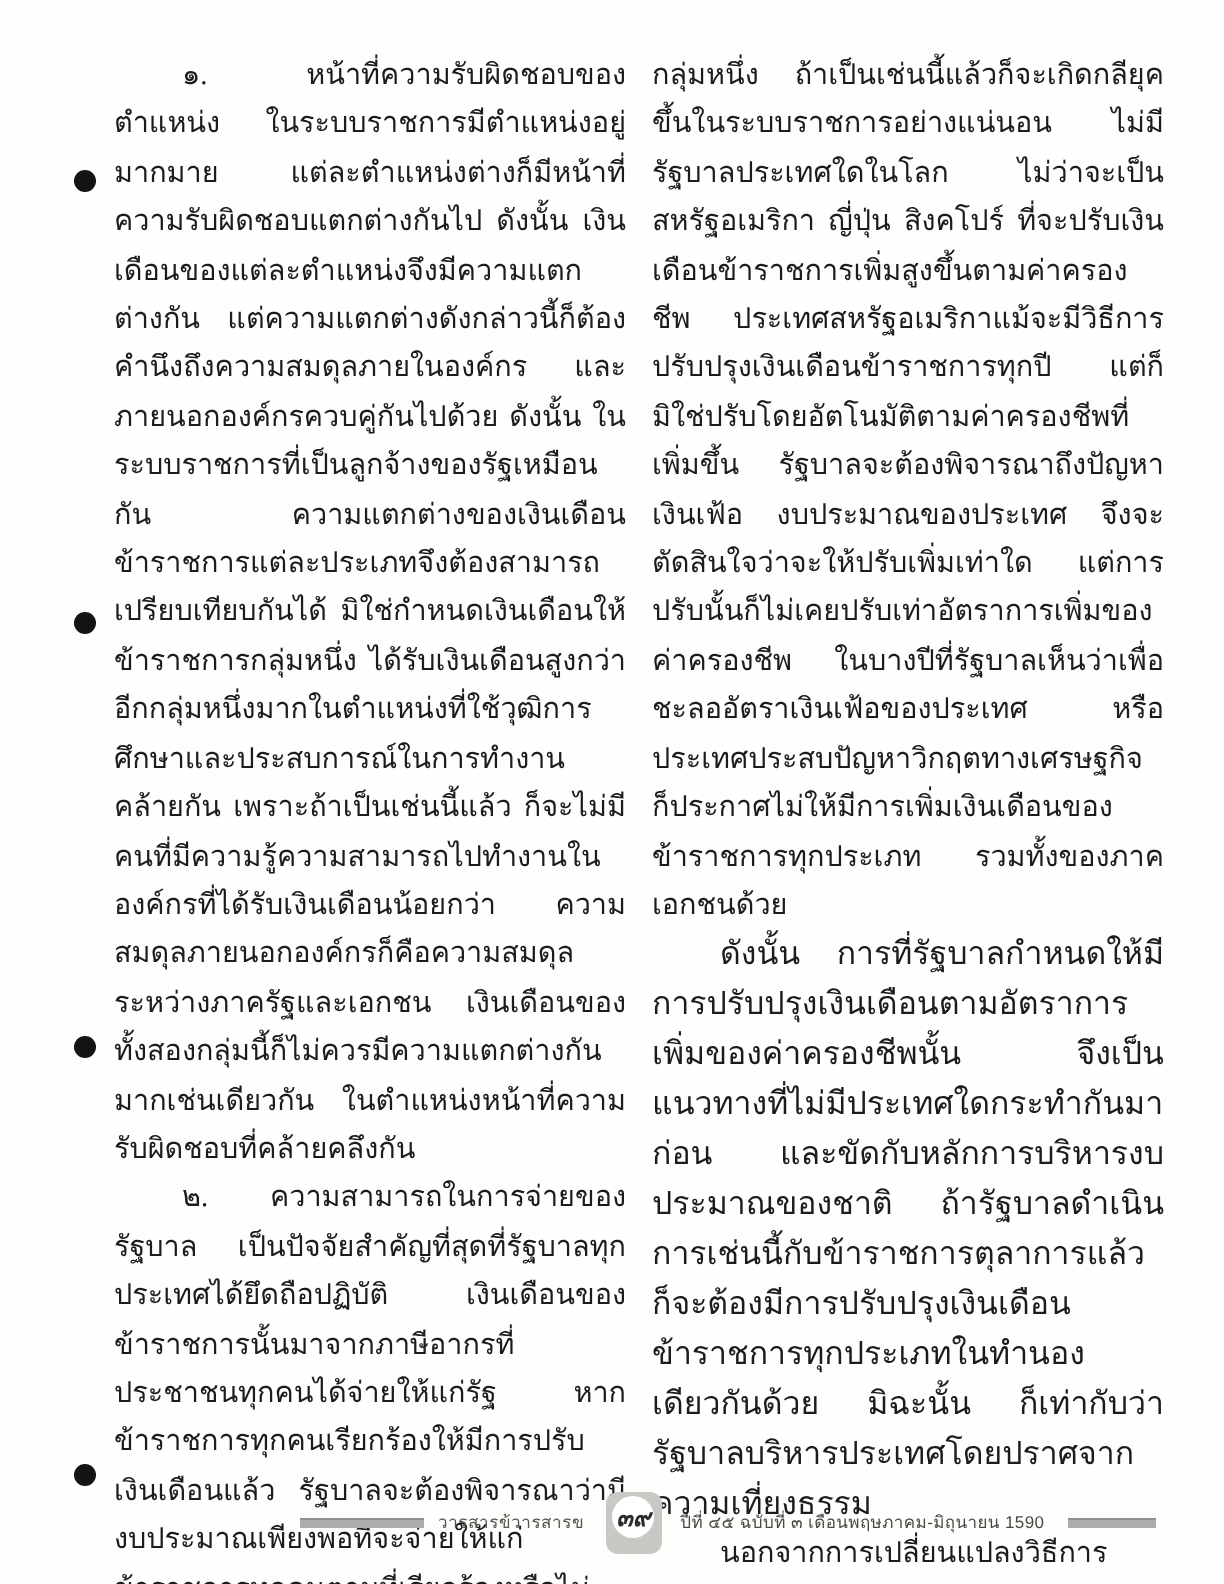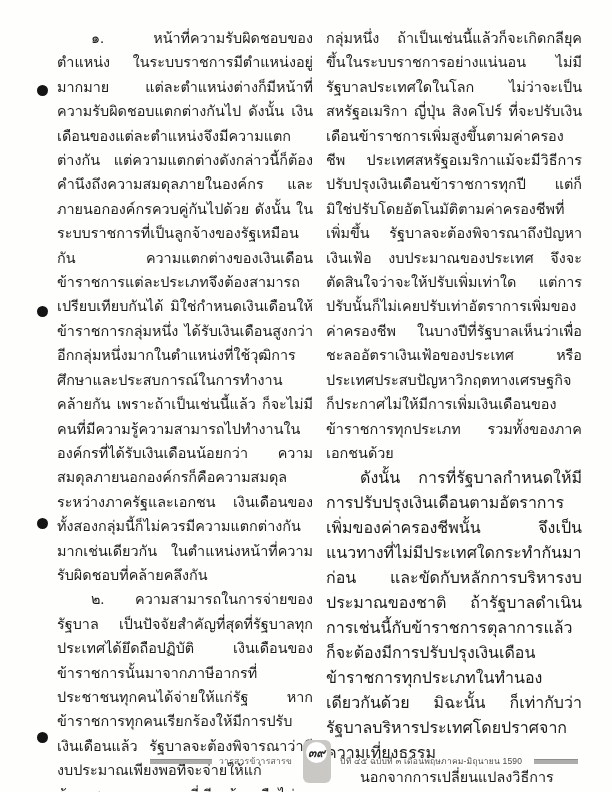--- a/index.html
+++ b/index.html
@@ -79,21 +79,21 @@
   .journal-name {
     font-size: 8.5px;
     color: #55534f;
     white-space: nowrap;
     margin-right: 11px;
     letter-spacing: 0.3px;
   }
   .page-badge {
     position: relative;
     width: 28px;
-    height: 43px;
+    height: 31px;
     background: #c9c8c5;
     border-radius: 6px;
     margin-right: 9px;
     flex-shrink: 0;
   }
   .badge-circle {
     position: absolute;
     top: 2px;
     left: 3px;
     width: 21px;

